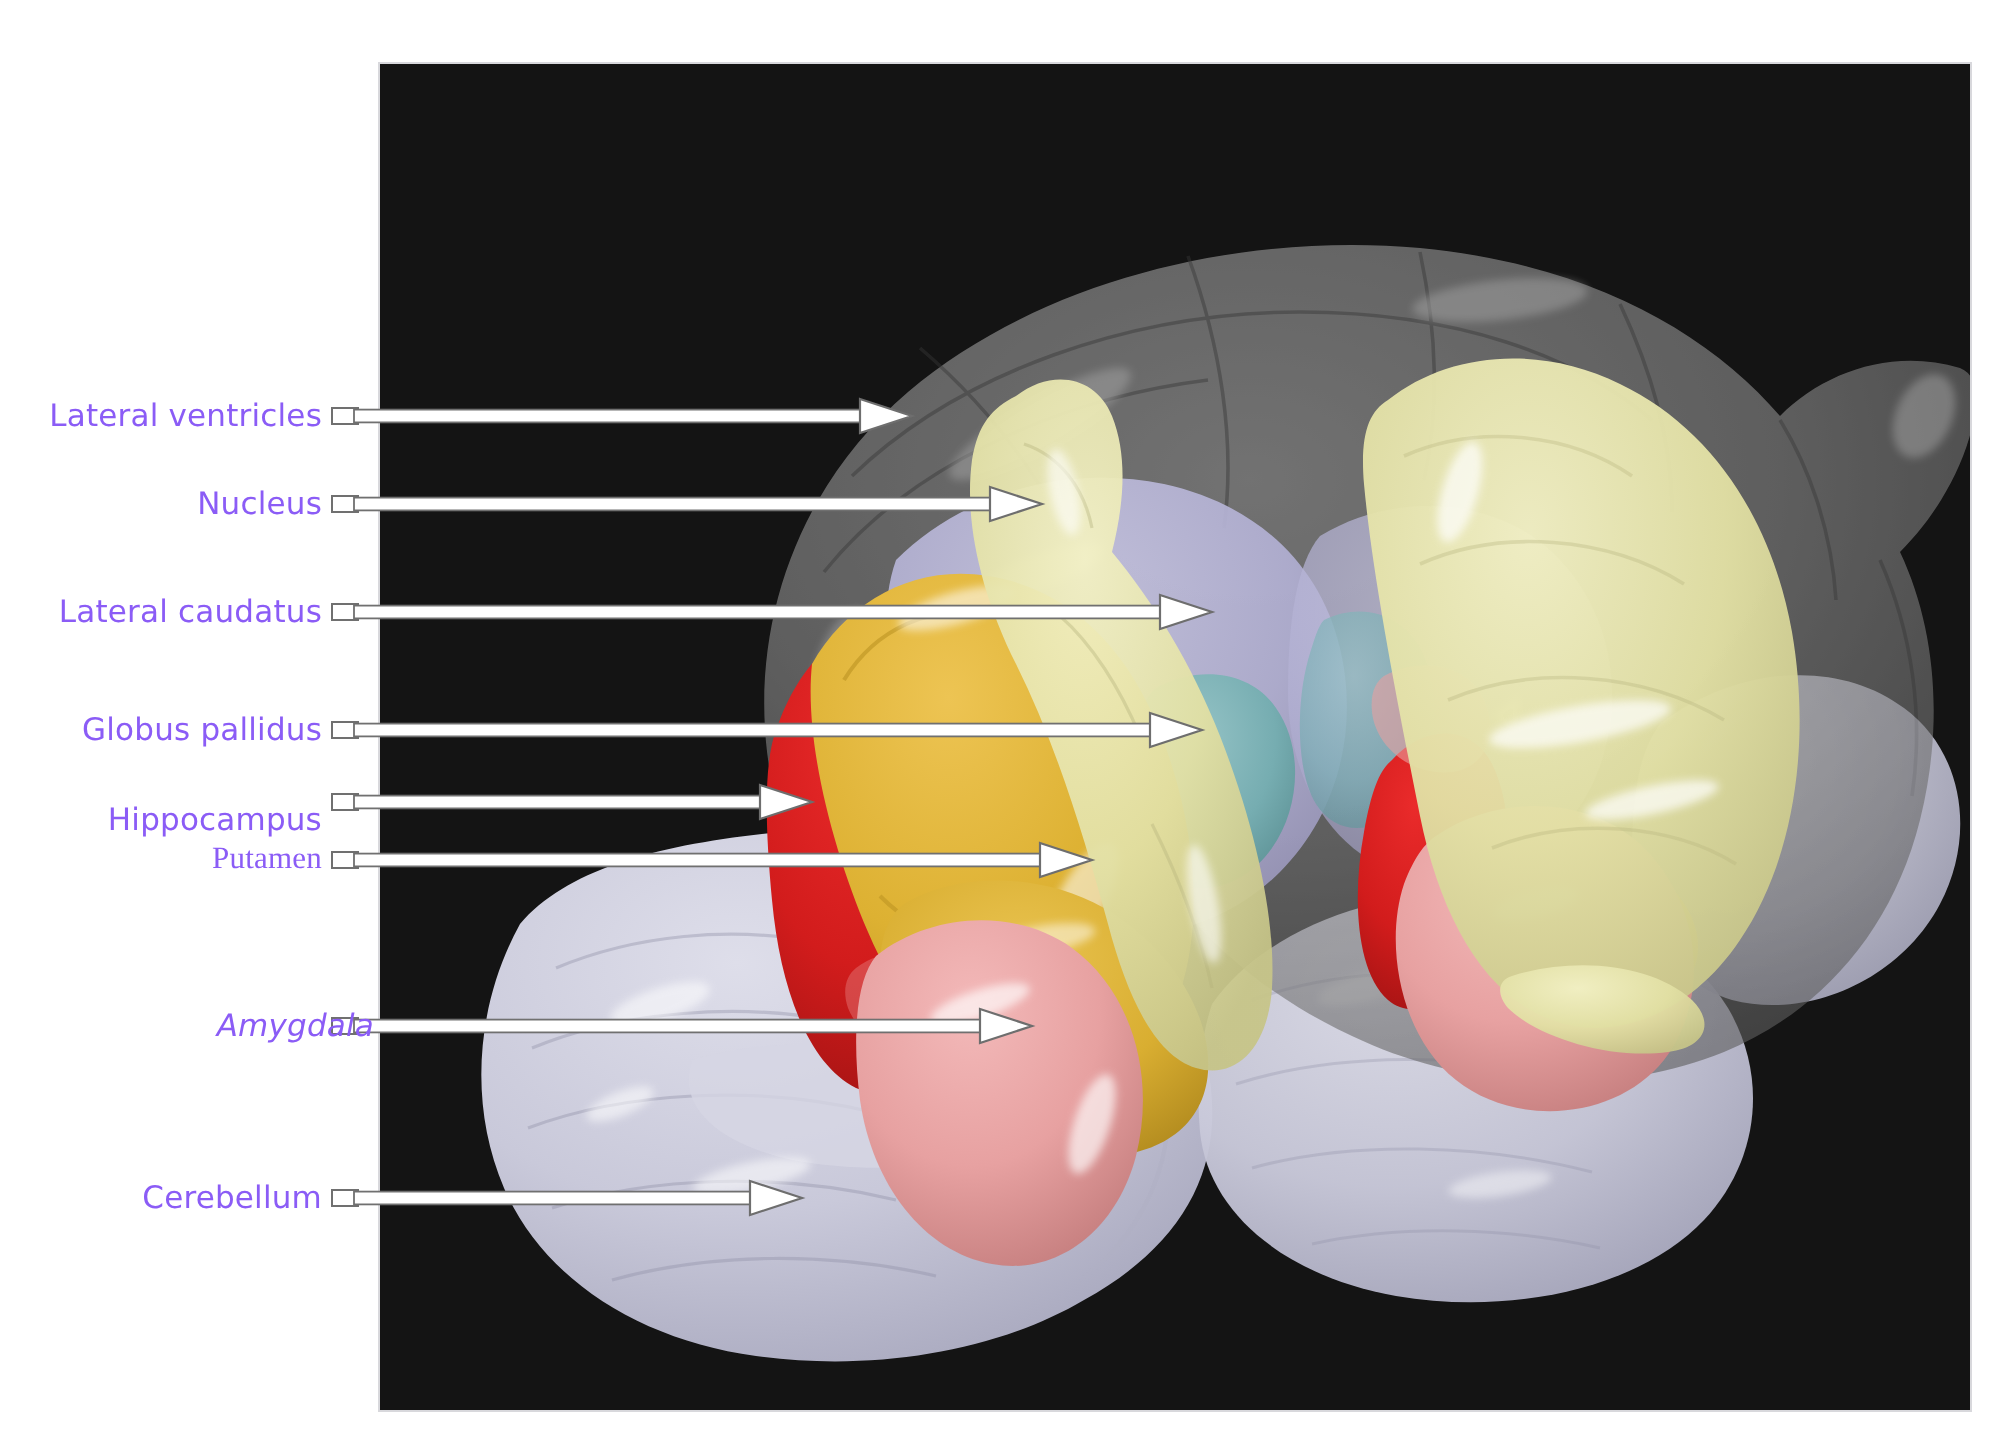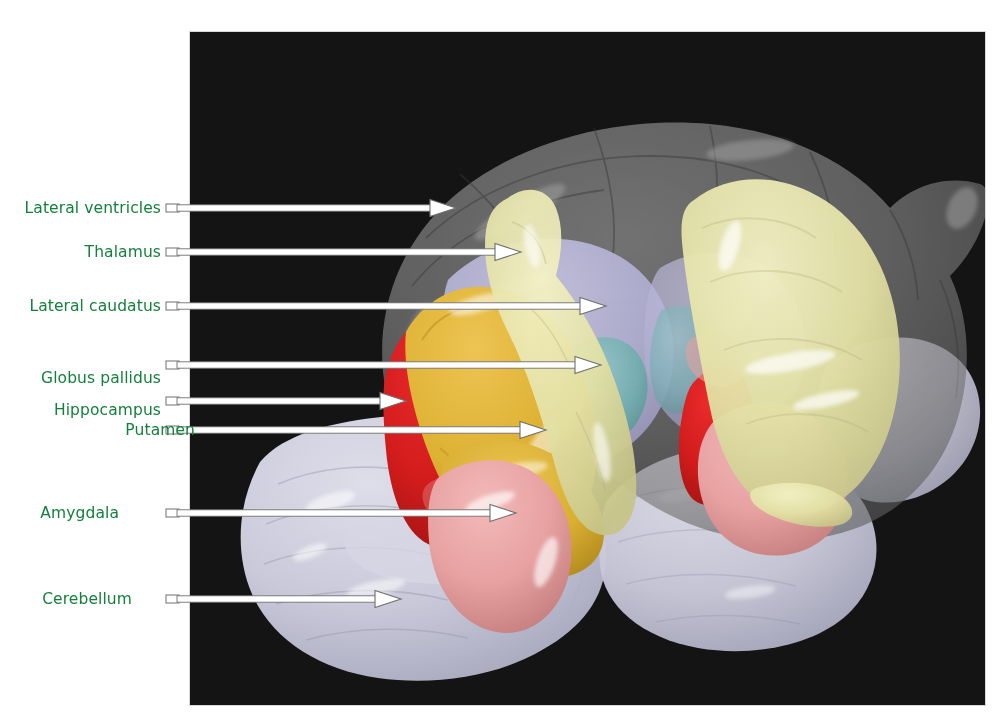--- a/index.html
+++ b/index.html
@@ -14,21 +14,21 @@
   .render-panel{
     position:absolute;left:190px;top:32px;width:795px;height:673px;
     background:#141414;overflow:hidden;
   }
   .panel-border{
     position:absolute;left:190px;top:32px;width:795px;height:673px;
     box-shadow:0 0 0 1px #d8d8dc;pointer-events:none;
   }
   .label-text{
     position:absolute;text-align:right;
-    font-size:15.5px;color:#15803d;letter-spacing:.1px;
+    font-size:15.5px;color:#8b5cf6;letter-spacing:.1px;
     white-space:nowrap;line-height:18px;
   }
   svg.overlay{position:absolute;left:0;top:0;width:1000px;height:724px;}
   svg.brainsvg{position:absolute;left:0;top:0;width:795px;height:673px;}
 </style>
 </head>
 <body>
 
 <div id="figure">
 
@@ -342,21 +342,21 @@
         </g>
         <g>
           <rect x="166" y="595" width="13" height="8" fill="#ffffff" stroke="#707070" stroke-width="1"></rect>
           <rect x="177" y="595.8" width="200" height="6.4" fill="#ffffff" stroke="#707070" stroke-width="0.9"></rect>
           <path d="M375,590.5 L401,599 L375,607.5 Z" fill="#ffffff" stroke="#6e6e6e" stroke-width="1.1" stroke-linejoin="miter"></path>
         </g>
       </g>
   </svg>
 
   <div class="label-text" style="right:839px;top:199px;">Lateral ventricles</div>
-  <div class="label-text" style="right:839px;top:243px;">Thalamus</div>
+  <div class="label-text" style="right:839px;top:243px;">Nucleus</div>
   <div class="label-text" style="right:839px;top:297px;">Lateral caudatus</div>
-  <div class="label-text" style="right:839px;top:356px;margin-top:13px;">Globus pallidus</div>
+  <div class="label-text" style="right:839px;top:356px;">Globus pallidus</div>
   <div class="label-text" style="right:839px;top:401px;">Hippocampus</div>
-  <div class="label-text" style="right:805px;top:421px;">Putamen</div>
-  <div class="label-text" style="right:881px;top:504px;">Amygdala</div>
-  <div class="label-text" style="right:868px;top:590px;">Cerebellum</div>
+  <div class="label-text" style="right:839px;top:421px;font-family:Liberation Serif, serif;">Putamen</div>
+  <div class="label-text" style="right:813px;top:504px;font-style:italic;">Amygdala</div>
+  <div class="label-text" style="right:839px;top:590px;">Cerebellum</div>
 
 </div>
 
 </body></html>

